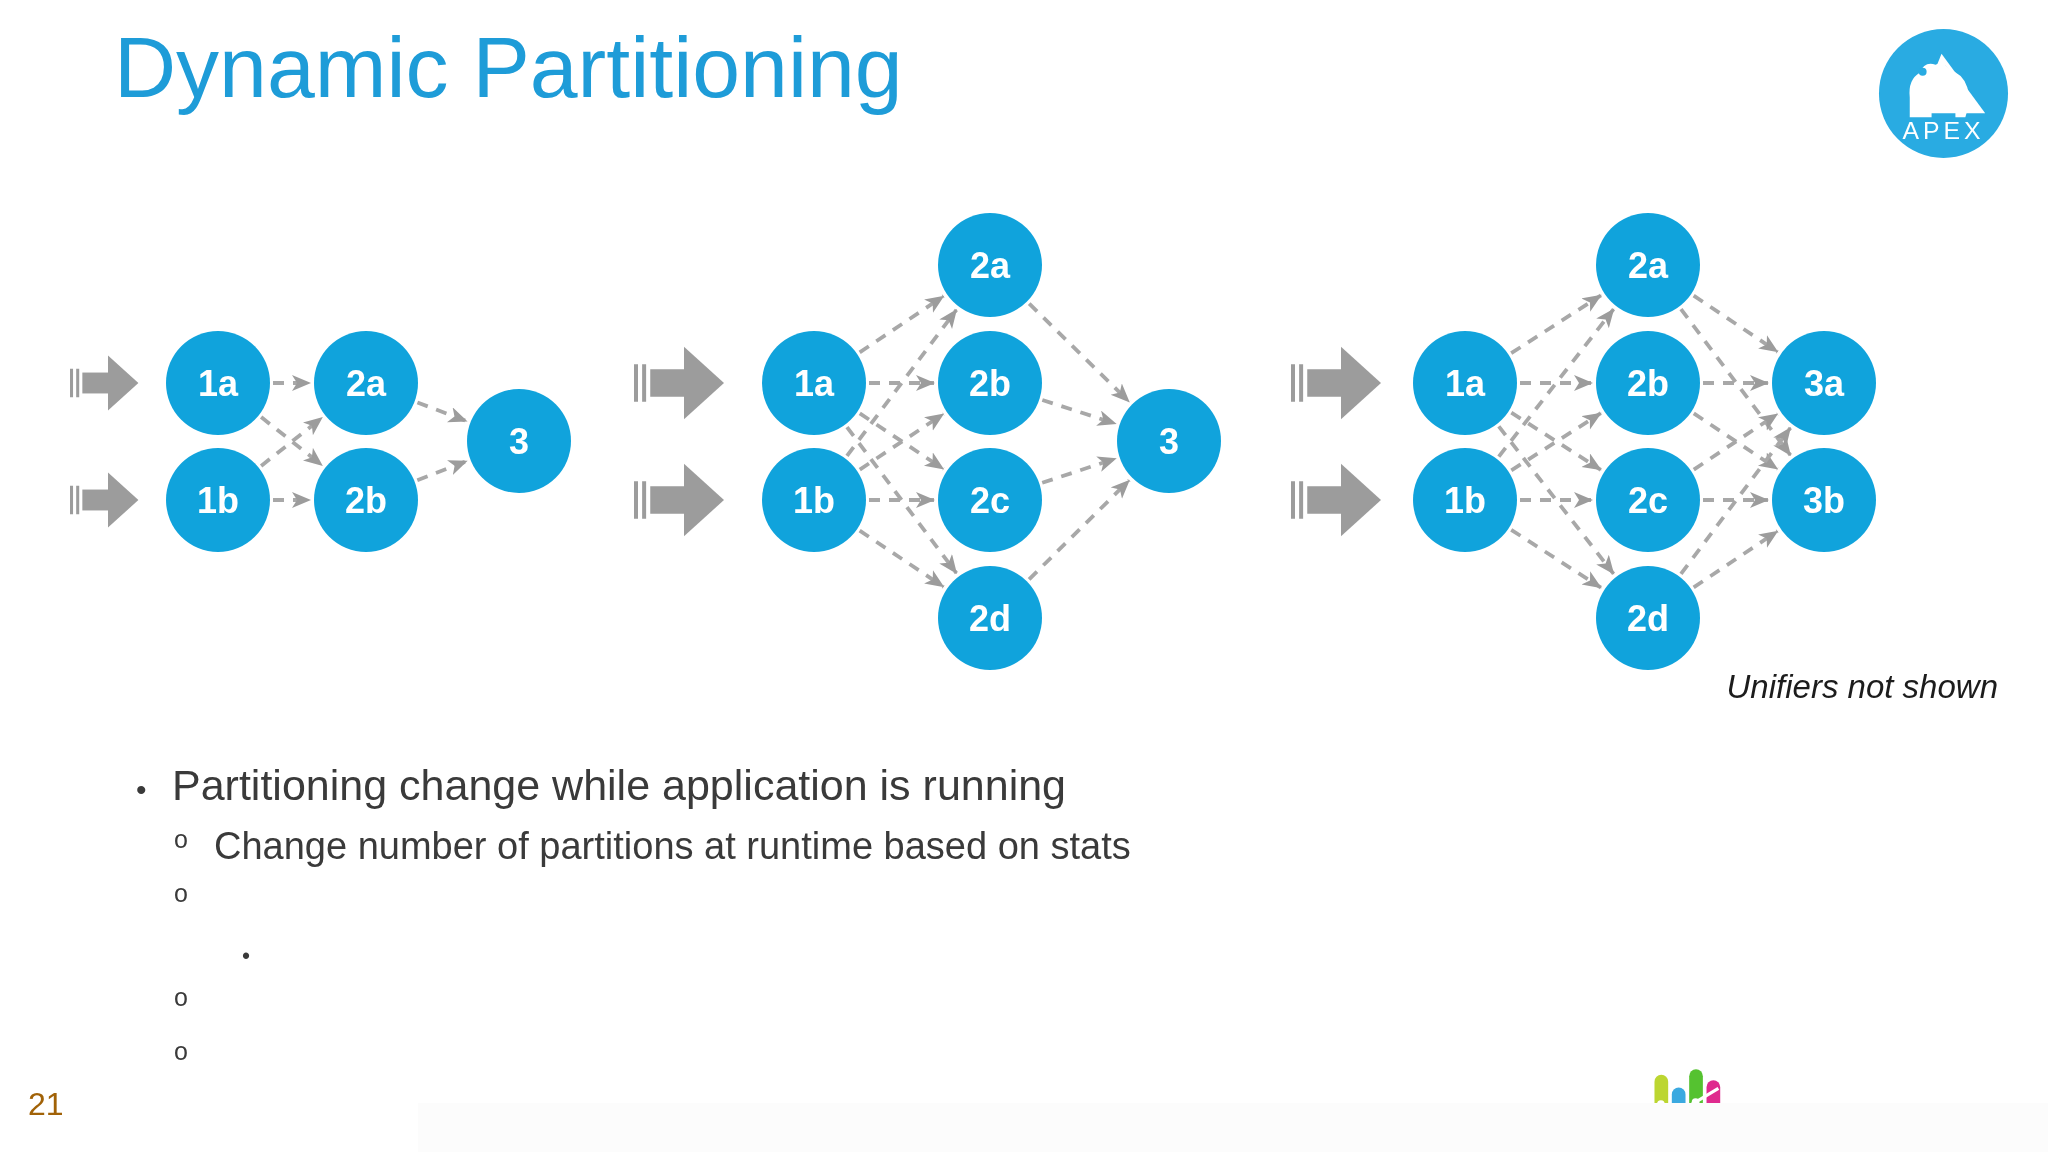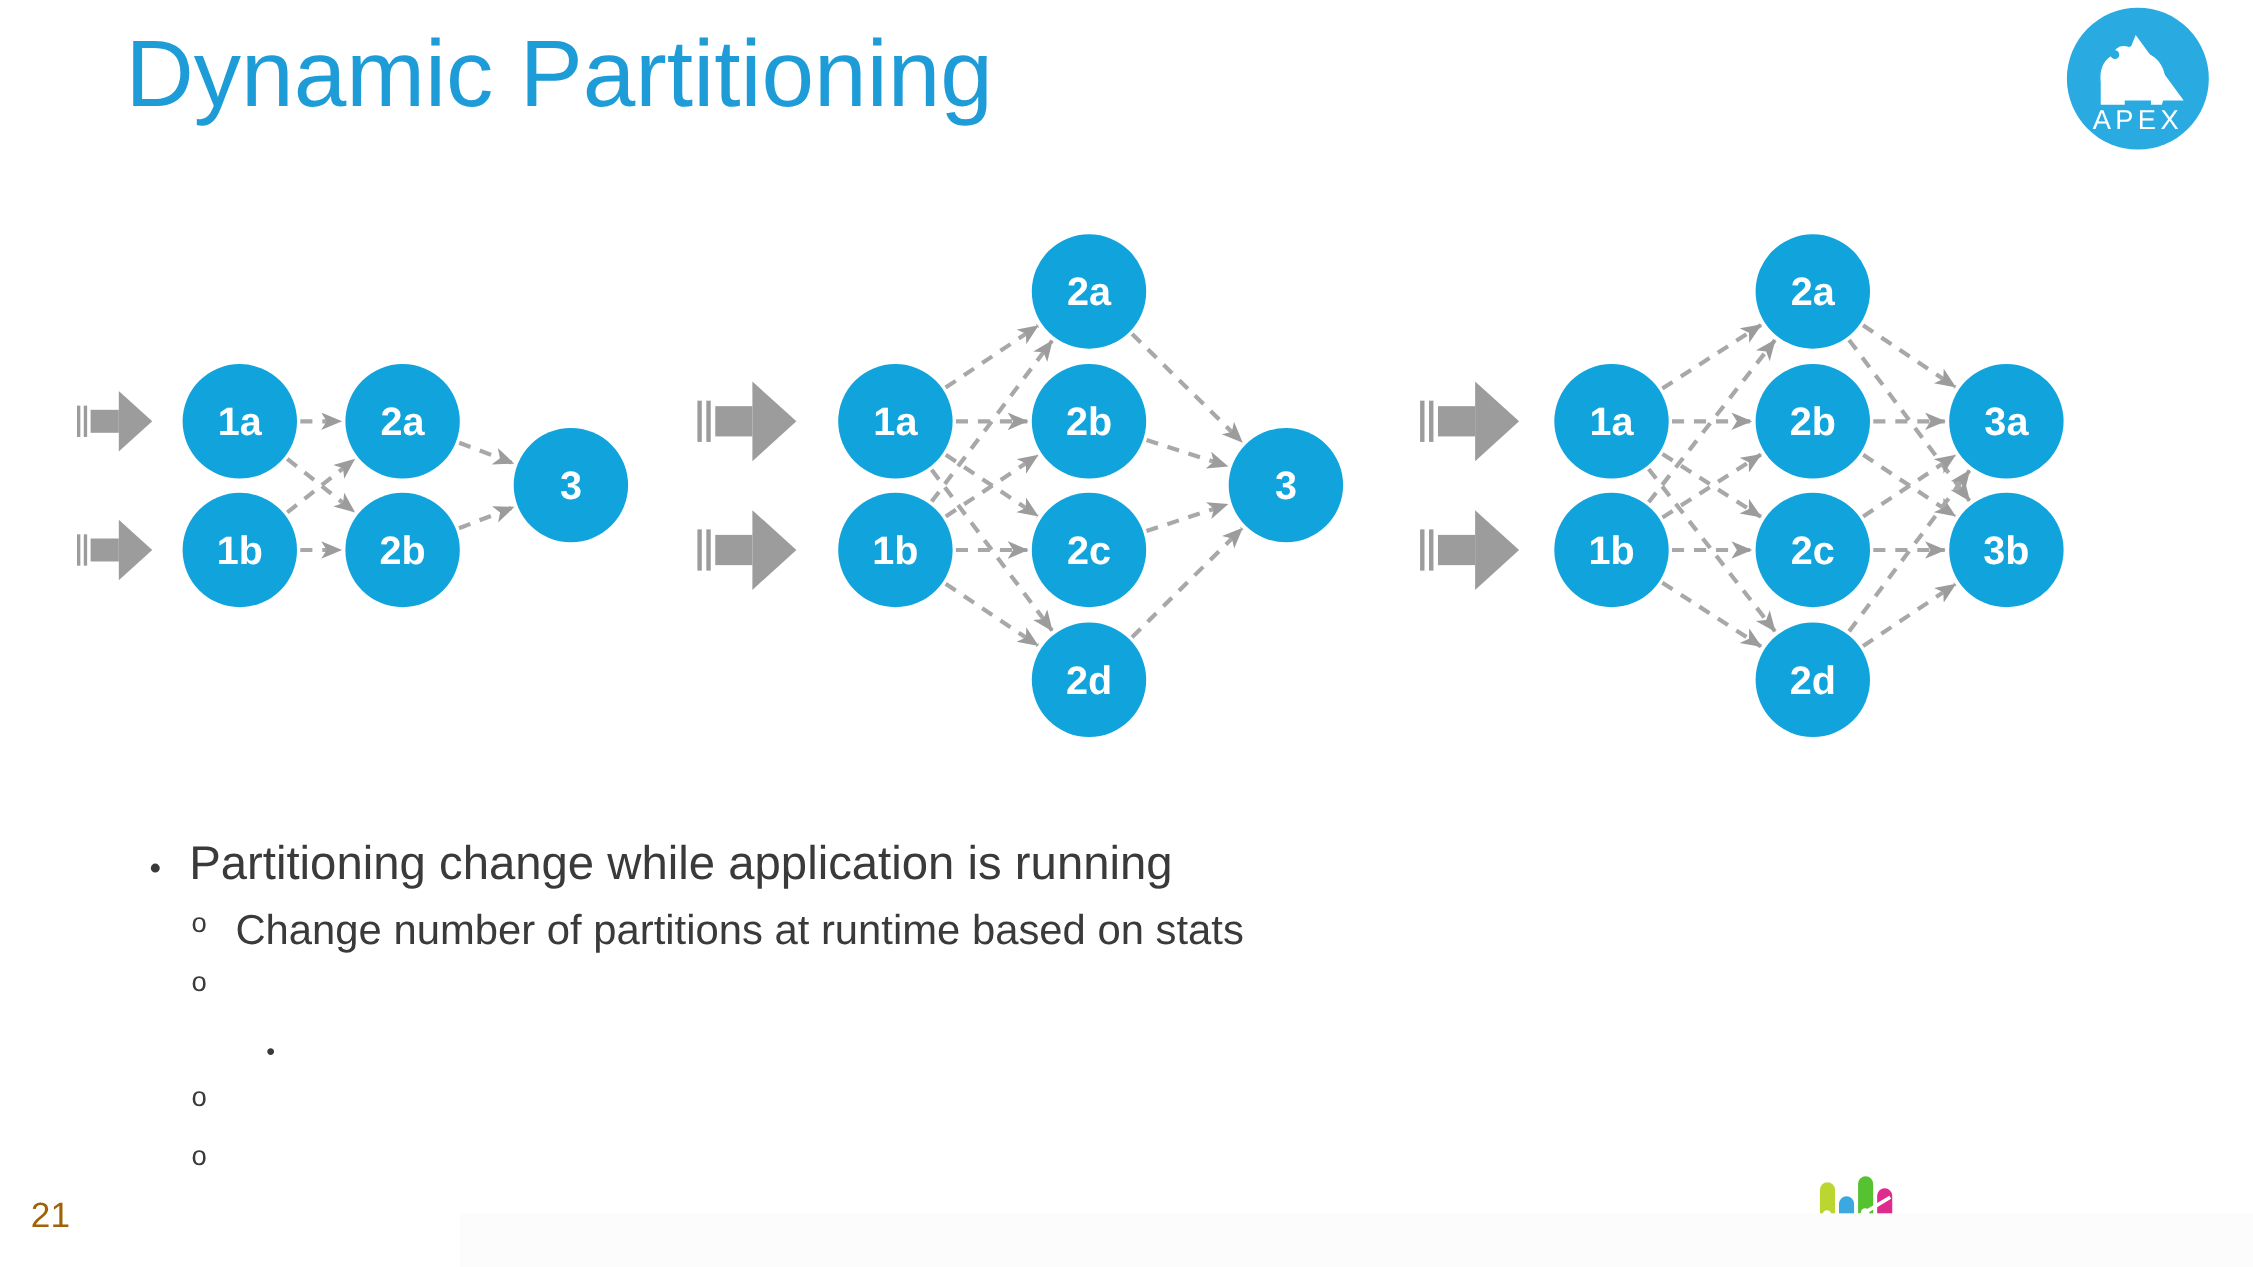--- a/index.html
+++ b/index.html
@@ -9,21 +9,21 @@
   }
   .slide{position:absolute;inset:0;}
 
   .title{
     position:absolute;left:110px;top:16px;margin:4px;
     font-size:86px;font-weight:400;color:#1E9CD8;line-height:1.1;
     letter-spacing:0px;
   }
 
   
-  .apex-logo{position:absolute;left:1876px;top:4px;width:135px;height:135px;}
+  .apex-logo{position:absolute;left:1876px;top:26px;width:135px;height:135px;}
   .apex-logo svg{display:block;width:100%;height:100%;}
 
   
   #diagrams{position:absolute;left:0;top:150px;width:2048px;height:560px;pointer-events:none;}
 
   .caption{
     position:absolute;right:50px;top:668px;
     font-size:33px;font-style:italic;color:#1c1c1c;white-space:nowrap;
   }
 
@@ -229,20 +229,21 @@
           <circle cx="1824" cy="383" r="52" fill="#10A3DC"></circle>
           <text x="1824" y="383" text-anchor="middle" dy="0.35em" fill="#FFFFFF" font-size="36" font-weight="700" font-family="&quot;Liberation Sans&quot;, sans-serif">3a</text>
         </g>
         <g>
           <circle cx="1824" cy="500" r="52" fill="#10A3DC"></circle>
           <text x="1824" y="500" text-anchor="middle" dy="0.35em" fill="#FFFFFF" font-size="36" font-weight="700" font-family="&quot;Liberation Sans&quot;, sans-serif">3b</text>
         </g>
       </g>
     </svg>
 
+  <div class="caption">Unifiers not shown</div>
 
   <div id="bullets">
       <div class="b-row lvl1">
         <span class="marker">•</span>
         <span class="btext">Partitioning change while application is running</span>
       </div>
       <div class="b-row lvl2">
         <span class="marker">o</span>
         <span class="btext">Change number of partitions at runtime based on stats</span>
       </div>

